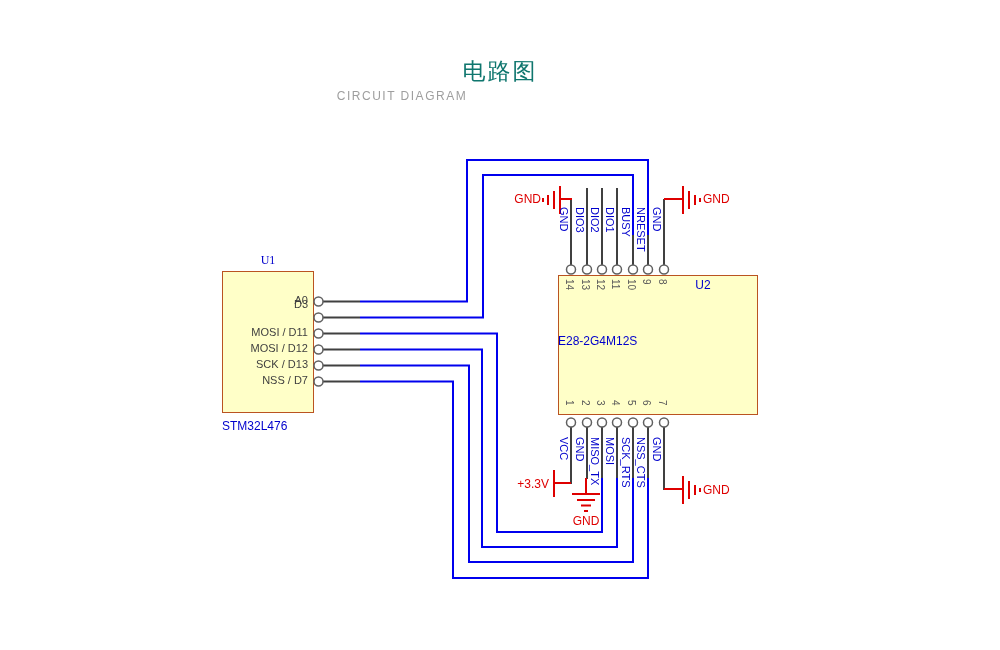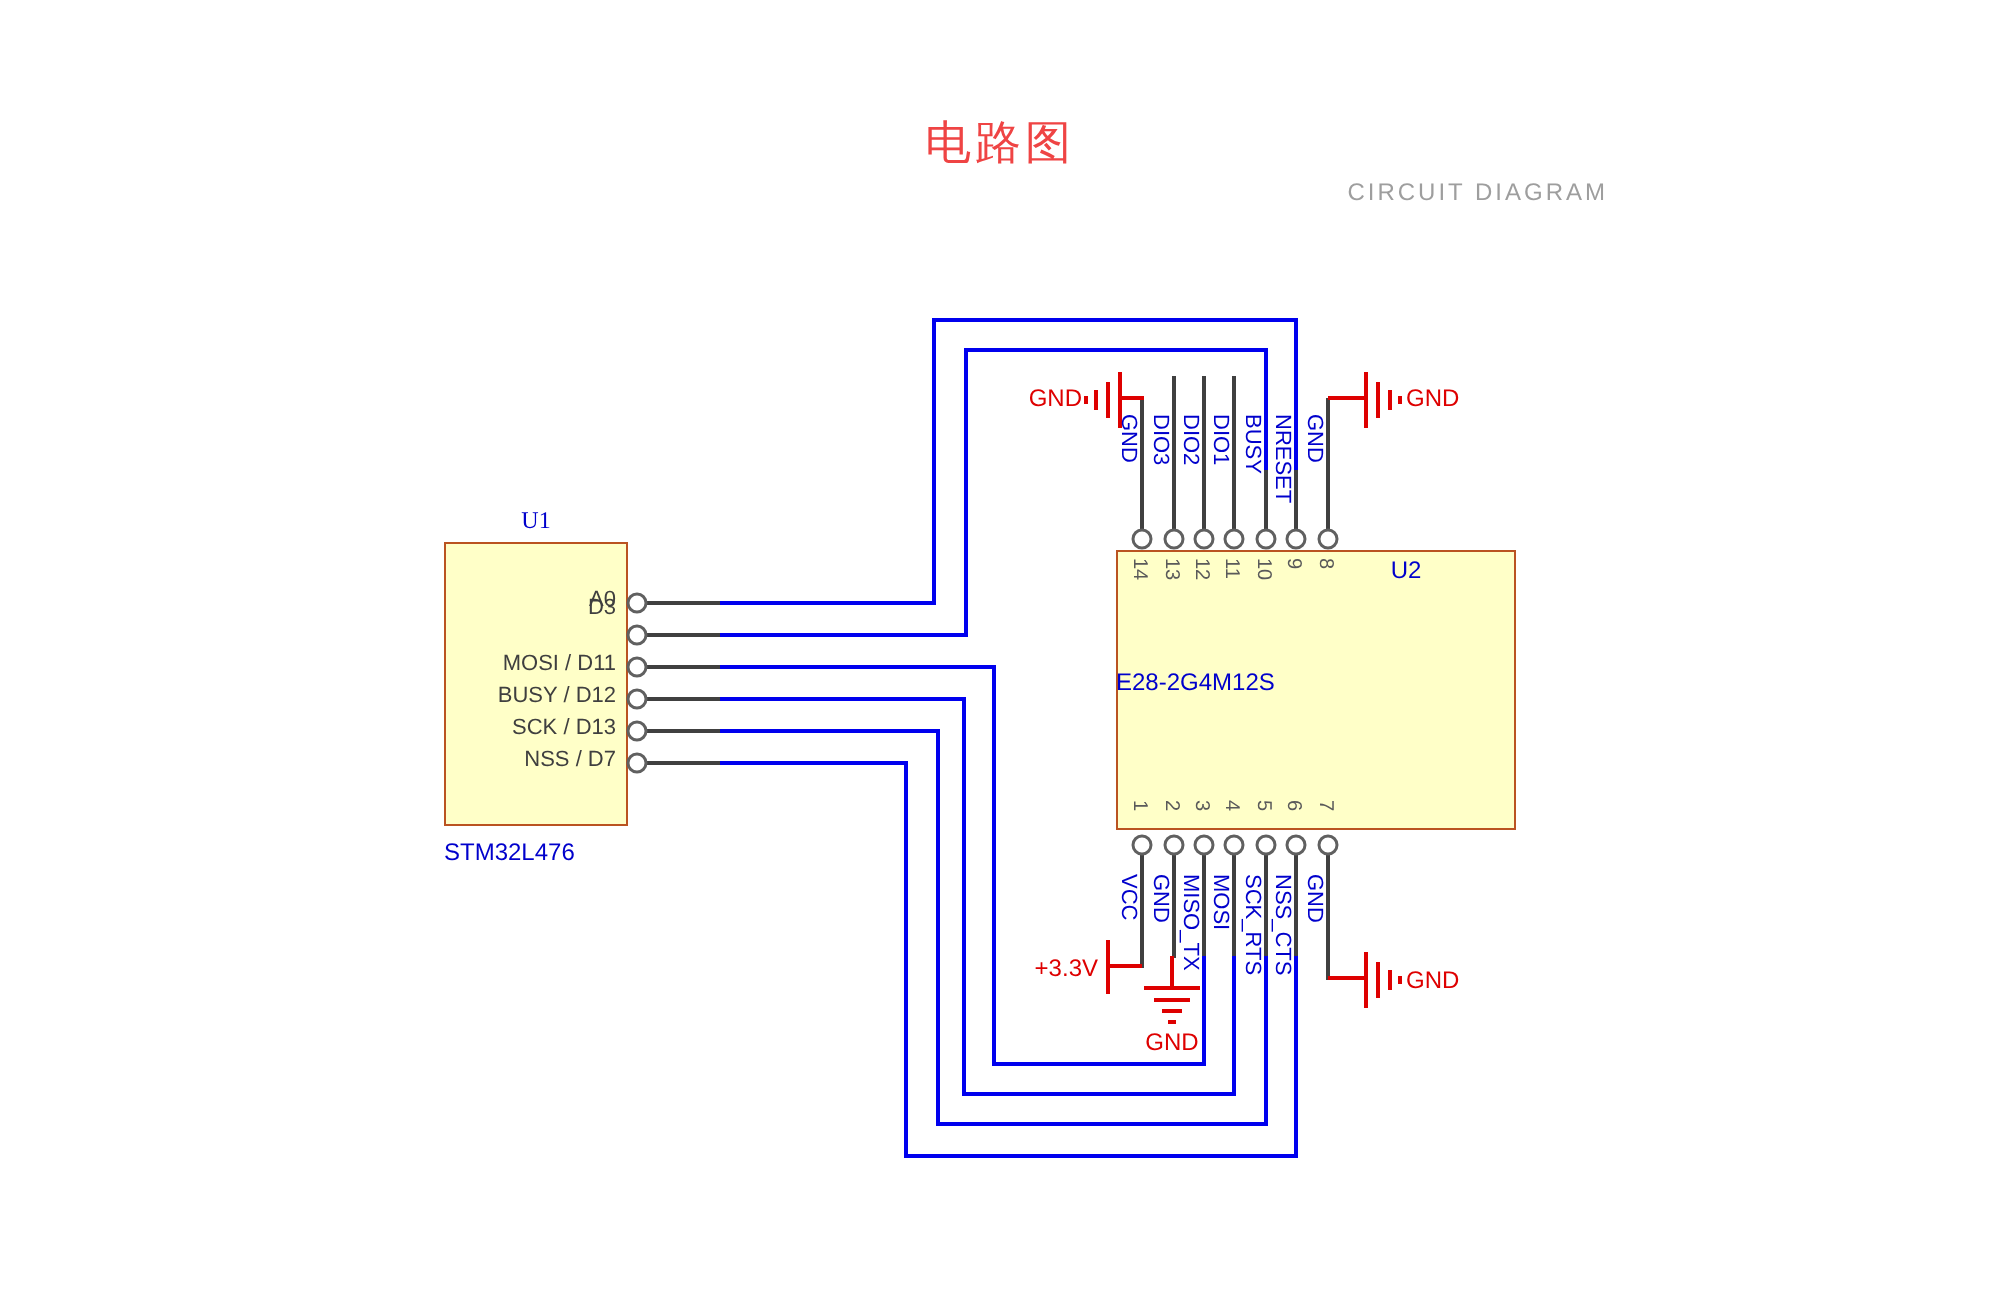--- a/index.html
+++ b/index.html
@@ -2,24 +2,24 @@
 <html><head>
 <meta charset="utf-8">
 <style>
   html,body { margin:0; padding:0; background:#ffffff; }
   .canvas {
     position:relative; width:1000px; height:650px; overflow:hidden;
     font-family:"Liberation Sans", sans-serif; background:#ffffff;
   }
   .title {
     position:absolute; left:0; top:56px; width:1000px; text-align:center;
-    font-size:23px; color:#ef4444; letter-spacing:2px;
+    font-size:23px; color:#0f766e; letter-spacing:2px;
   }
   .subtitle {
-    position:absolute; left:0; top:89px; width:804px; text-align:right;
+    position:absolute; left:0; top:89px; width:804px; text-align:center;
     font-size:12px; color:#9e9e9e; letter-spacing:1.5px;
   }
   .schematic-svg { position:absolute; left:0; top:0; }
   .comp-box {
     position:absolute; background:#FFFFC8; border:1.5px solid #BA5321; box-sizing:border-box;
   }
   .u1-box { left:222px; top:271px; width:92px; height:142px; }
   .u2-box { left:558px; top:275px; width:200px; height:140px; }
   .blue { color:#0000CC; }
   .lbl { position:absolute; font-size:12px; }
@@ -143,21 +143,21 @@
       <circle cx="648" cy="422.5" r="4.5"></circle>
       <circle cx="664" cy="422.5" r="4.5"></circle>
     </g>
   </svg>
 
   <div class="lbl blue u1-des">U1</div>
   <div class="lbl blue u1-part">STM32L476</div>
   <div class="u1-pin-name" style="top:294px">A0</div>
   <div class="u1-pin-name" style="top:298px">D3</div>
   <div class="u1-pin-name" style="top:326px">MOSI / D11</div>
-  <div class="u1-pin-name" style="top:342px">BUSY / D12</div>
+  <div class="u1-pin-name" style="top:342px">MOSI / D12</div>
   <div class="u1-pin-name" style="top:358px">SCK / D13</div>
   <div class="u1-pin-name" style="top:374px">NSS / D7</div>
 
   <div class="lbl blue u2-des">U2</div>
   <div class="lbl blue u2-part">E28-2G4M12S</div>
 
   <div class="vtext pin-num" style="left:563px;top:279px">14</div>
   <div class="vtext pin-num" style="left:579px;top:279px">13</div>
   <div class="vtext pin-num" style="left:594px;top:279px">12</div>
   <div class="vtext pin-num" style="left:609px;top:279px">11</div>

